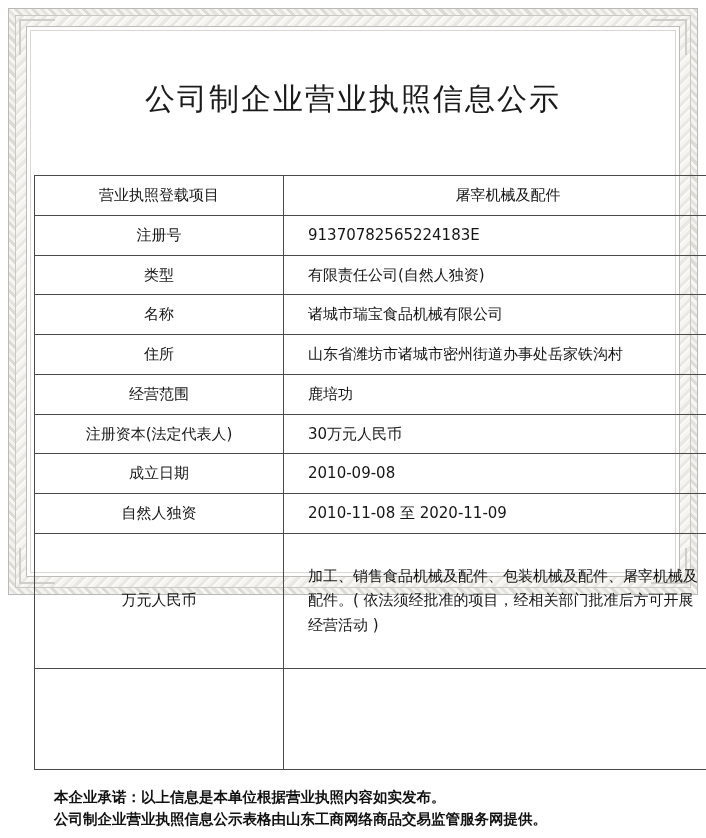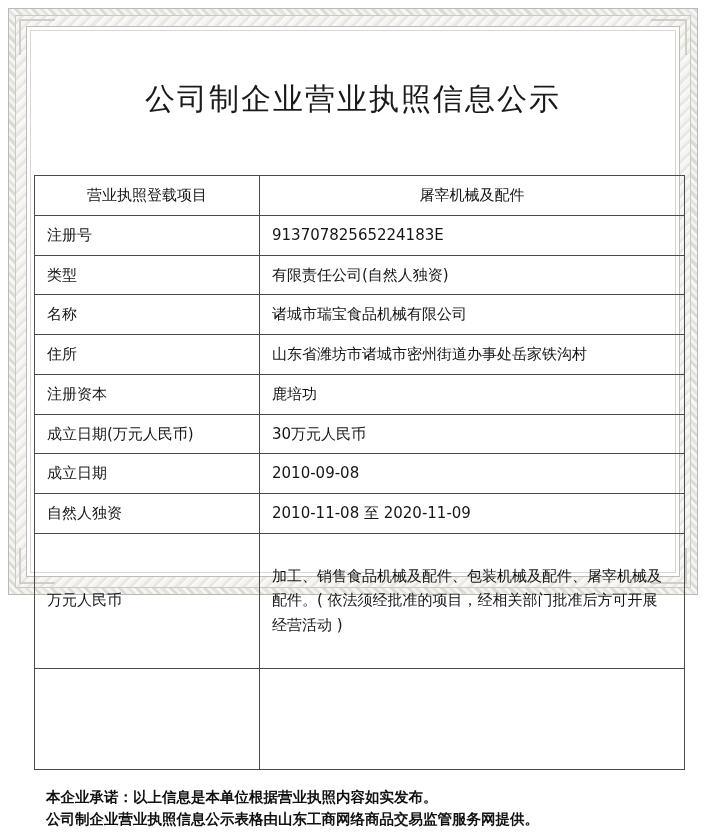--- a/index.html
+++ b/index.html
@@ -107,30 +107,31 @@
   }
 
   table.info-table {
     margin: 55px auto 0 auto;
     width: 600px;
     border-collapse: collapse;
     table-layout: fixed;
   }
   table.info-table td {
     border: 1px solid #4a4a4a;
-    padding: 7px 12px;
+    padding: 7px 24px;
     font-size: 15px;
     color: #151515;
     vertical-align: middle;
     line-height: 1.65;
     font-family: "DejaVu Sans", "Liberation Sans", sans-serif;
   }
   td.label-cell {
     width: 200px;
     white-space: nowrap;
+    text-align: center;
   }
   td.value-cell {
     width: 400px;
   }
   tr.header-row td {
     text-align: center;
   }
   tr.header-row td.label-cell,
   tr.header-row td.value-cell {
     text-align: center;
@@ -139,21 +140,21 @@
     height: 120px;
     vertical-align: top;
     padding-top: 10px;
     line-height: 1.9;
   }
   tr.spacer-row td {
     height: 86px;
   }
 
   .footer {
-    margin: 16px 0 0 12px;
+    margin: 16px 0 0 20px;
     font-size: 14.5px;
     font-weight: bold;
     color: #111;
     line-height: 1.55;
     font-family: "DejaVu Sans", "Liberation Sans", sans-serif;
   }
   .footer div {
     white-space: nowrap;
   }
 </style>
@@ -192,25 +193,25 @@
         </tr>
         <tr>
           <td class="label-cell">名称</td>
           <td class="value-cell">诸城市瑞宝食品机械有限公司</td>
         </tr>
         <tr>
           <td class="label-cell">住所</td>
           <td class="value-cell">山东省潍坊市诸城市密州街道办事处岳家铁沟村</td>
         </tr>
         <tr>
-          <td class="label-cell">注册资本</td>
+          <td class="label-cell">经营范围</td>
           <td class="value-cell">鹿培功</td>
         </tr>
         <tr>
-          <td class="label-cell">成立日期(万元人民币)</td>
+          <td class="label-cell">注册资本(法定代表人)</td>
           <td class="value-cell">30万元人民币</td>
         </tr>
         <tr>
           <td class="label-cell">成立日期</td>
           <td class="value-cell">2010-09-08</td>
         </tr>
         <tr>
           <td class="label-cell">自然人独资</td>
           <td class="value-cell">2010-11-08  至  2020-11-09</td>
         </tr>

